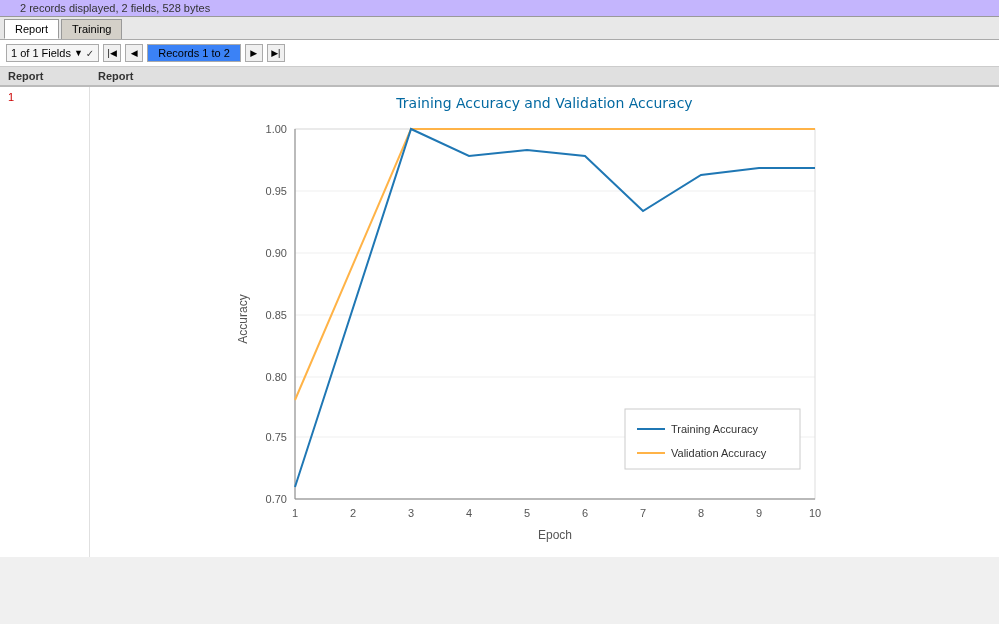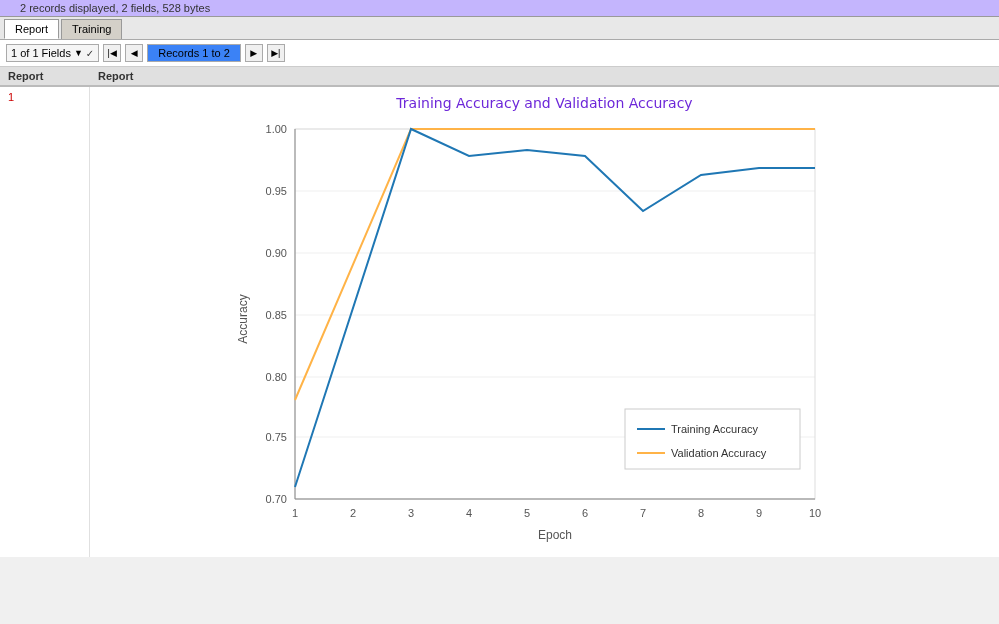--- a/index.html
+++ b/index.html
@@ -123,21 +123,21 @@
     .chart-container {
       width: 620px;
       margin: 0 auto;
     }
 
     .chart-title {
       text-align: center;
       font-size: 14px;
       font-family: 'DejaVu Sans', Arial, sans-serif;
       margin-bottom: 8px;
-      color: #6d28d9;
+      color: #0369a1;
     }
 
     svg.chart {
       display: block;
     }
   </style>
 </head>
 <body>
 
 <div class="title-bar">

